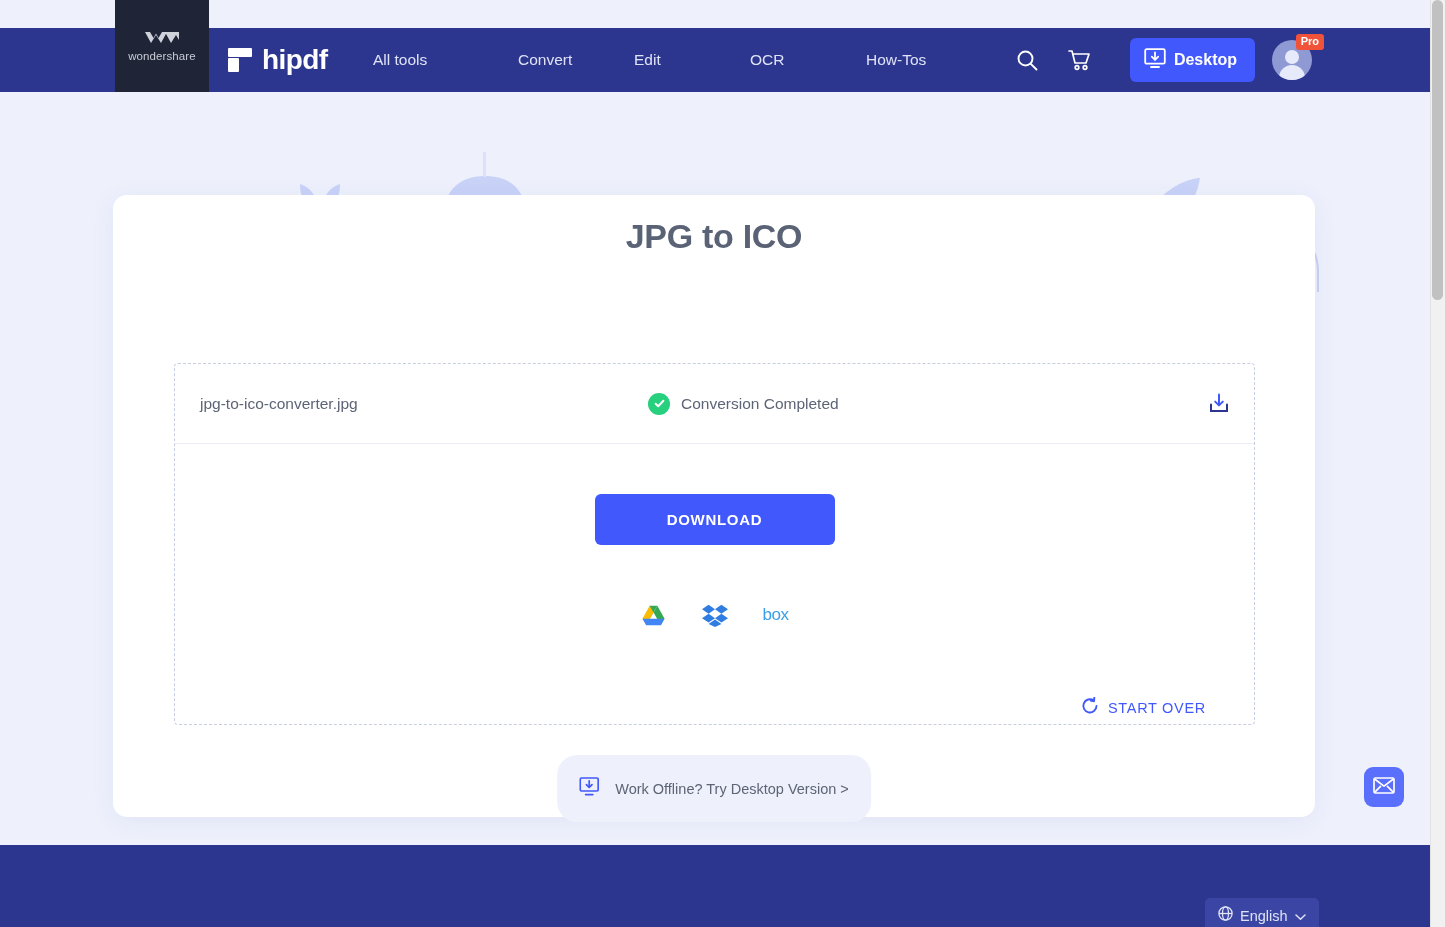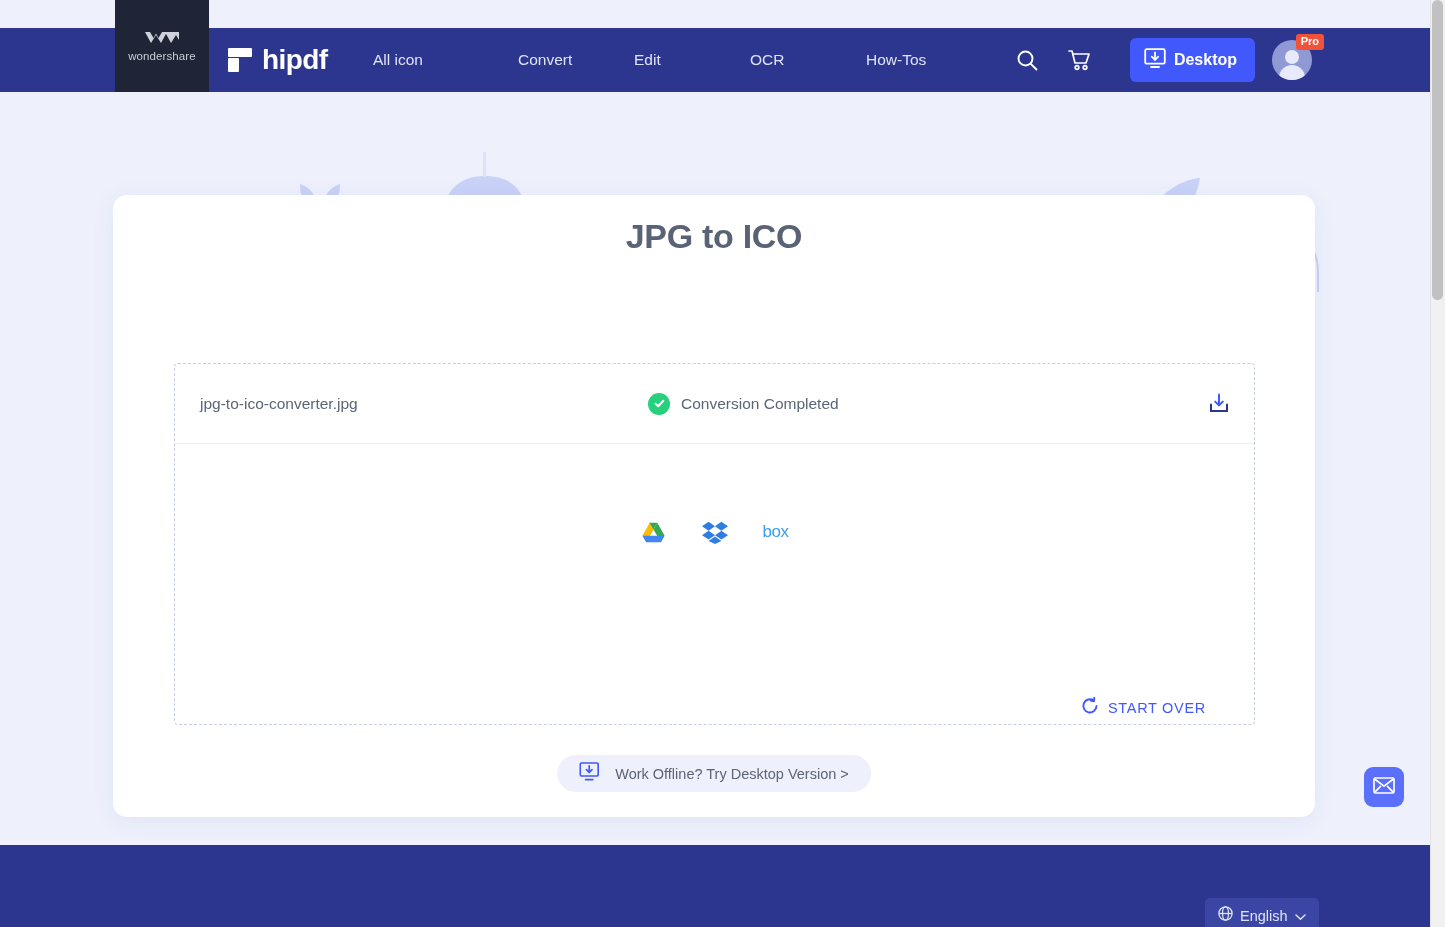--- a/index.html
+++ b/index.html
@@ -273,21 +273,21 @@
     cursor: pointer;
     font-family: "Liberation Sans", sans-serif;
   }
   .cloud-row {
     margin-top: 26px;
     display: flex;
     justify-content: center;
     align-items: center;
     gap: 33px;
   }
-  .cloud-btn { cursor: pointer; display:flex; align-items:center; justify-content:center; width:28px; height:24px; }
+  .cloud-btn { cursor: pointer; display:flex; align-items:center; justify-content:center; width:28px; height:24px;margin-top:32px; }
   .box-text {
     color: #3aa0e8;
     font-size: 17px;
     letter-spacing: -.4px;
     font-family: "Liberation Sans", sans-serif;
   }
   .start-over {
     position: absolute;
     right: 48px; top: 253px;
     display: flex;
@@ -305,21 +305,21 @@
   .offline-pill {
     position: absolute;
     left: 50%;
     transform: translateX(-50%);
     top: 560px;
     display: flex;
     align-items: center;
     gap: 16px;
     background: #eef1fc;
     border-radius: 20px;
-    padding: 7px 22px;
+    padding: 22px 22px;
     cursor: pointer;
   }
   .offline-text {
     font-size: 14.5px;
     color: #5c6475;
   }
 
   
   .footer {
     position: absolute;
@@ -464,21 +464,21 @@
 
     <div class="nav-logo">
       <div class="logo-mark">
         <div class="bar"></div>
           <div class="stem"></div>
       </div>
       <div class="logo-text">hipdf</div>
     </div>
 
     <div class="nav-links">
-      <div class="nav-link" style="width:117px;">All icon</div>
+      <div class="nav-link" style="width:117px;">All tools</div>
       <div class="nav-link" style="width:116px;margin-left:28px;">Convert</div>
       <div class="nav-link" style="width:116px;">Edit</div>
       <div class="nav-link" style="width:116px;">OCR</div>
       <div class="nav-link">How-Tos</div>
     </div>
 
     <div class="nav-right">
       <div class="icon-btn">
         <svg width="22" height="22" viewBox="0 0 22 22" fill="none" stroke="#ffffff" stroke-width="1.9">
           <circle cx="9.5" cy="9.5" r="7"></circle>
@@ -531,20 +531,21 @@
         <div class="row-dl">
           <svg width="22" height="22" viewBox="0 0 22 22" fill="none" stroke="#2d368f" stroke-width="2">
             <line x1="11" y1="1.5" x2="11" y2="12" stroke="#4158fc" stroke-linecap="round"></line>
             <path d="M7.2 8.6 L11 12.4 L14.8 8.6" stroke="#4158fc" stroke-linecap="round" stroke-linejoin="round"></path>
             <path d="M3 11.5 v6.5 h16 v-6.5" stroke-linecap="round"></path>
           </svg>
         </div>
       </div>
 
       <div class="dl-area">
+        <button class="download-btn">DOWNLOAD</button>
 
         <div class="cloud-row">
           <div class="cloud-btn">
             <svg width="23" height="21" viewBox="0 0 23 21">
               <path d="M7.6 0.7 L15.4 0.7 L7.9 13.6 L4.1 13.6 Z" fill="#34a853"></path>
               <path d="M7.6 0.7 L4.1 13.6 L0.4 20.2 L11.5 20.2 Z" fill="#fbbc05" opacity="0"></path>
               <path d="M7.7 0.8 L0.5 13.6 L4.2 20.2 L11.4 7.4 Z" fill="#fbbc05"></path>
               <path d="M15.3 0.8 L22.5 13.6 L18.8 20.2 L11.6 7.4 Z" fill="#34a853"></path>
               <path d="M0.5 13.8 L22.5 13.8 L18.8 20.2 L4.2 20.2 Z" fill="#4285f4"></path>
             </svg>

